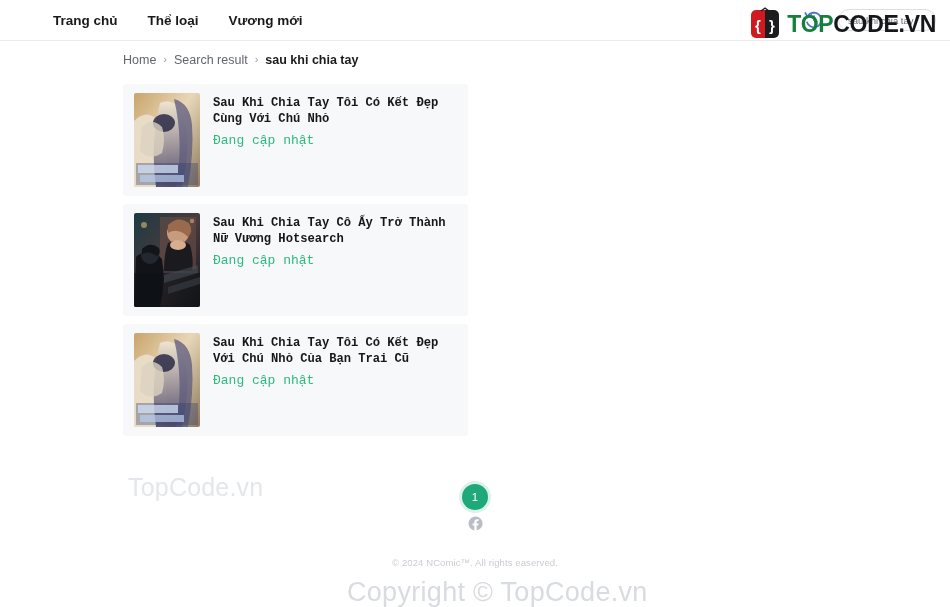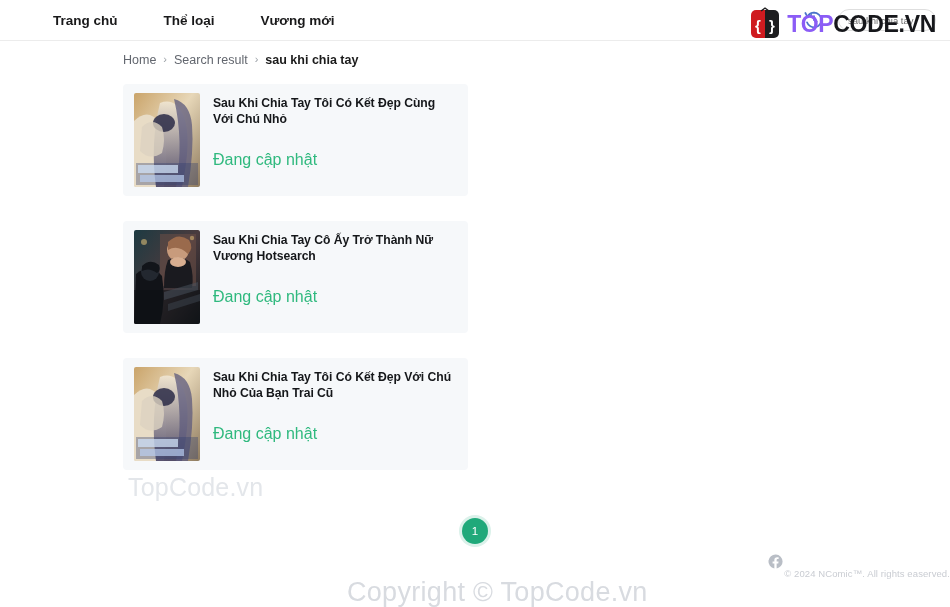--- a/index.html
+++ b/index.html
@@ -37,21 +37,21 @@
   .brand-text {
     font-size: 19px;
     font-weight: bold;
     letter-spacing: 0.9px;
     color: #2fbf7f;
     line-height: 1;
   }
   .nav {
     display: flex;
     align-items: center;
-    gap: 46px;
+    gap: 30px;
     margin-left: 53px;
   }
   .nav-item {
     font-size: 13.5px;
     font-weight: bold;
     color: #19191a;
     text-decoration: none;
     cursor: pointer;
     white-space: nowrap;
   }
@@ -94,42 +94,43 @@
     pointer-events: none;
   }
   .tc-mark { width: 34px; height: 34px; display: block; }
   .tc-word {
     font-size: 23px;
     font-weight: bold;
     letter-spacing: -0.3px;
     line-height: 1;
     white-space: nowrap;
   }
-  .tc-top { color: #8b5cf6; }
+  .tc-top { color: #15803d; }
   .tc-rest { color: #16171b; }
 
   
   .breadcrumb {
     display: flex;
     align-items: flex-start;
     gap: 7px;
     margin: 12px 0 0 123px;
     font-size: 12.5px;
   }
   .bc-link { color: #62666e; text-decoration: none; cursor: pointer; }
   .bc-sep { color: #9aa0a6; font-size: 11px; }
   .bc-current { color: #1b1b1b; font-weight: bold; }
 
   
   .results {
     margin: 17px 0 0 123px;
     width: 704px;
     display: flex;
     flex-wrap: wrap;
-    gap: 25px 15px;
+    gap: 8px 15px;
+    font-family: Liberation Mono, monospace;
   }
   .card {
     width: 345px;
     height: 112px;
     background: #f6f8fa;
     border-radius: 4px;
     display: flex;
     padding: 9px 11px;
     cursor: pointer;
     text-decoration: none;
@@ -144,23 +145,23 @@
   }
   .card-body { margin-left: 13px; padding-top: 3px; flex: 1; min-width: 0; }
   .card-title {
     font-size: 12.2px;
     font-weight: bold;
     color: #15171a;
     line-height: 1.28;
     letter-spacing: -0.05px;
   }
   .card-status {
-    font-size: 16px;
+    font-size: 13px;
     color: #2fb97e;
-    margin-top: 24px;
+    margin-top: 6px;
     font-weight: normal;
   }
 
   
   .pagination {
     display: flex;
     justify-content: center;
     margin-top: 48px;
   }
   .page-btn {
@@ -180,23 +181,23 @@
   }
 
   
   .footer {
     position: absolute;
     left: 0;
     right: 0;
     bottom: 0;
     height: 110px;
     display: flex;
-    flex-direction: row;
-    align-items: center;
-    justify-content: flex-end;
+    flex-direction: column;
+    align-items: center;
+    justify-content: flex-start;
     padding-top: 18px;
   }
   .fb-icon { width: 17px; height: 17px; display: block; cursor: pointer; }
   .copyright {
     margin-top: 25px;
     font-size: 9.5px;
     color: #c9ccd2;
     letter-spacing: 0.1px;
     white-space: nowrap;
   }

